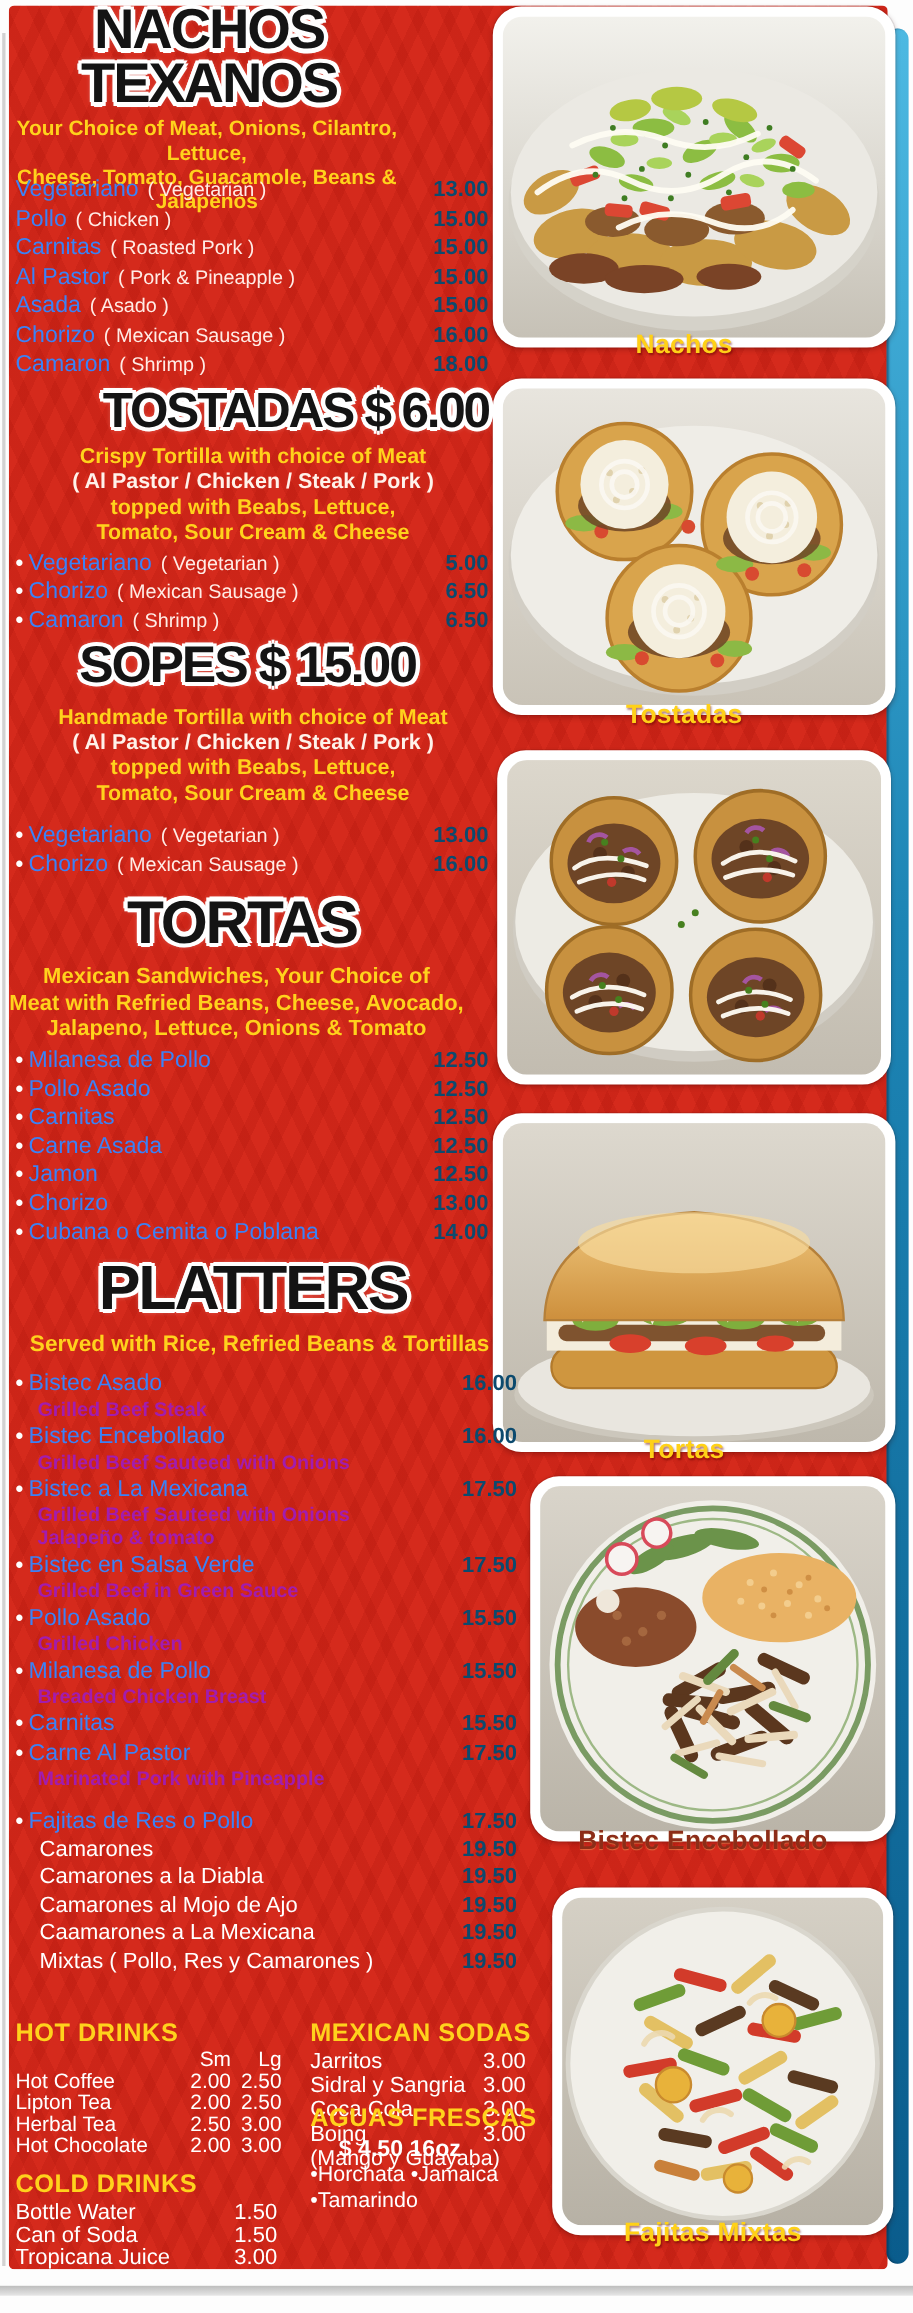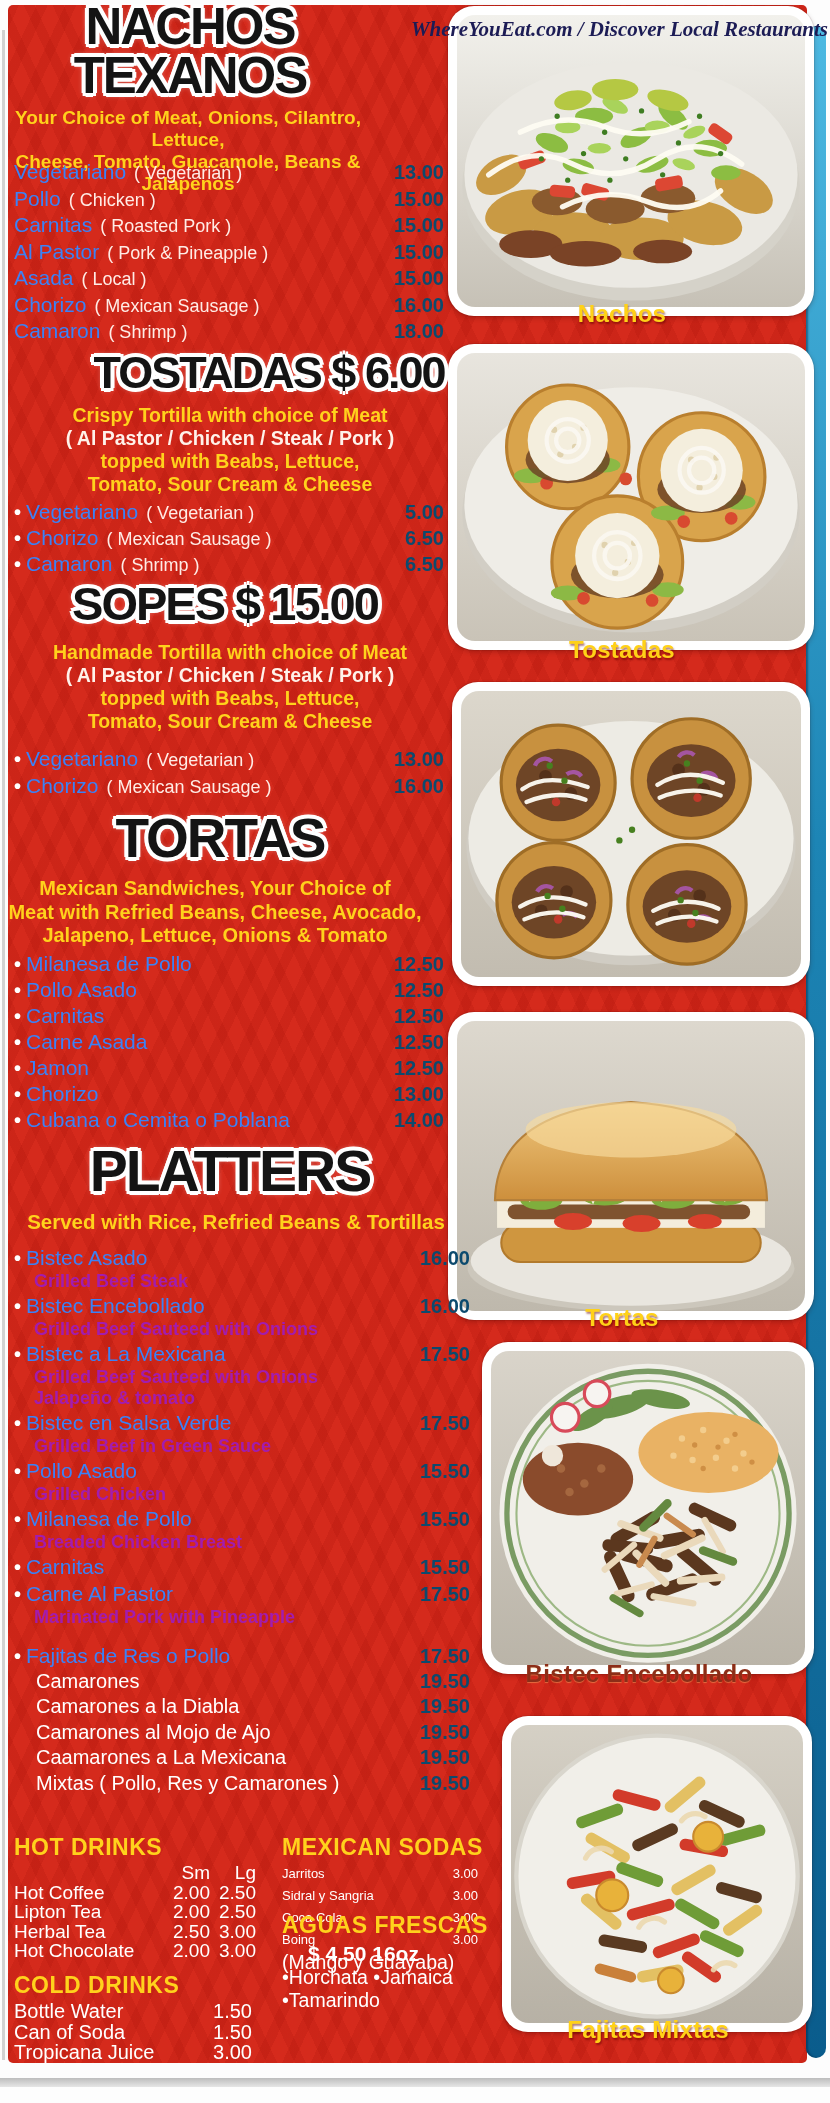--- a/index.html
+++ b/index.html
@@ -61,21 +61,21 @@
   .fgroup .row{height:25.5px;}
   .lt .nm{font-weight:normal;font-size:20px;padding-left:22px;color:#fff;}
 
   .drinks{position:absolute;z-index:4;color:#fff;}
   .dhead{font-size:23px;font-weight:bold;color:#ffd21c;letter-spacing:.5px;margin-bottom:2px;white-space:nowrap;}
   .hot{left:14px;top:1834px;width:242px;}
   .hot .grid{display:grid;grid-template-columns:1fr 50px 46px;font-size:19px;line-height:19.5px;}
   .cold{left:14px;top:1972px;width:238px;}
   .cold .grid{display:grid;grid-template-columns:1fr 56px;font-size:20px;line-height:20.5px;}
   .sodas{left:282px;top:1834px;width:196px;}
-  .sodas .grid{display:grid;grid-template-columns:1fr 46px;font-size:13px;line-height:22px;}
+  .sodas .grid{display:grid;grid-template-columns:1fr 46px;font-size:20px;line-height:22px;}
   .dp{text-align:right;}
   .dnote{font-size:19.5px;line-height:22px;}
   .aguas{left:282px;top:1912px;width:200px;}
   .aguas .pl{font-size:21px;font-weight:bold;padding-left:26px;line-height:25px;margin-top:1px;white-space:nowrap;}
   .aguas .fl{font-size:19.5px;line-height:23px;white-space:nowrap;}
 
   .photo{position:absolute;background:#fff;border-radius:26px;padding:9px;z-index:3;
     box-shadow:0 0 0 1px rgba(0,0,0,.07),0 2px 5px rgba(60,0,0,.25);}
   .photo svg{width:100%;height:100%;border-radius:18px;display:block;}
   .caption{position:absolute;text-align:center;font-size:24px;font-weight:bold;color:#ffd117;
@@ -84,21 +84,20 @@
 </style>
 </head>
 <body>
 
 <div id="page">
   <div class="card"></div>
   <div class="blue-strip"></div>
   <div class="scan-left"></div>
   <div class="scan-bottom"></div>
 
-  <div class="wm">WhereYouEat.com / Discover Local Restaurants</div>
 
   <div class="sec-title h-nachos">
     <div>NACHOS</div>
     <div>TEXANOS</div>
   </div>
   <div class="desc d-nachos">
     <div>Your Choice of Meat, Onions, Cilantro, Lettuce,</div>
     <div>Cheese, Tomato, Guacamole, Beans &amp; Jalapenos</div>
   </div>
   <div class="items items-nachos">
@@ -121,21 +120,21 @@
         <span class="pr">15.00</span>
       </div>
     <div class="row">
         <span class="nm">Al Pastor</span>
         <span class="nt">( Pork &amp; Pineapple )</span>
         <span class="sp"></span>
         <span class="pr">15.00</span>
       </div>
     <div class="row">
         <span class="nm">Asada</span>
-        <span class="nt">( Local )</span>
+        <span class="nt">( Asado )</span>
         <span class="sp"></span>
         <span class="pr">15.00</span>
       </div>
     <div class="row">
         <span class="nm">Chorizo</span>
         <span class="nt">( Mexican Sausage )</span>
         <span class="sp"></span>
         <span class="pr">16.00</span>
       </div>
     <div class="row">

